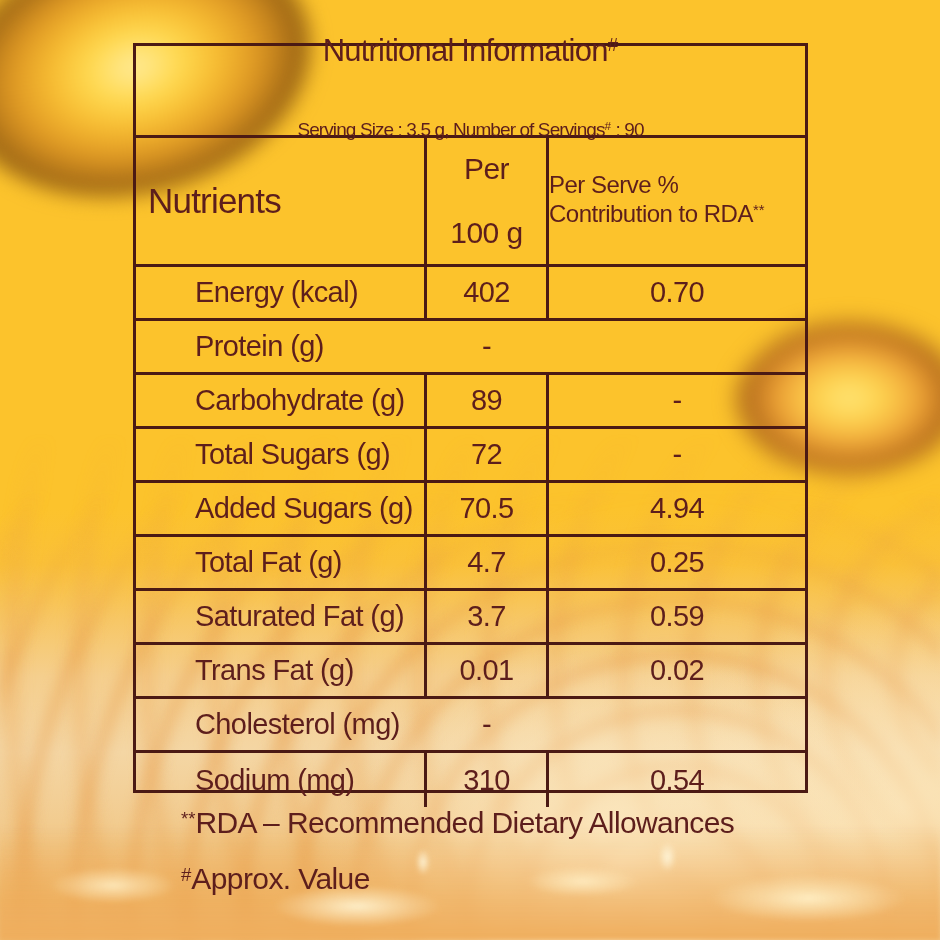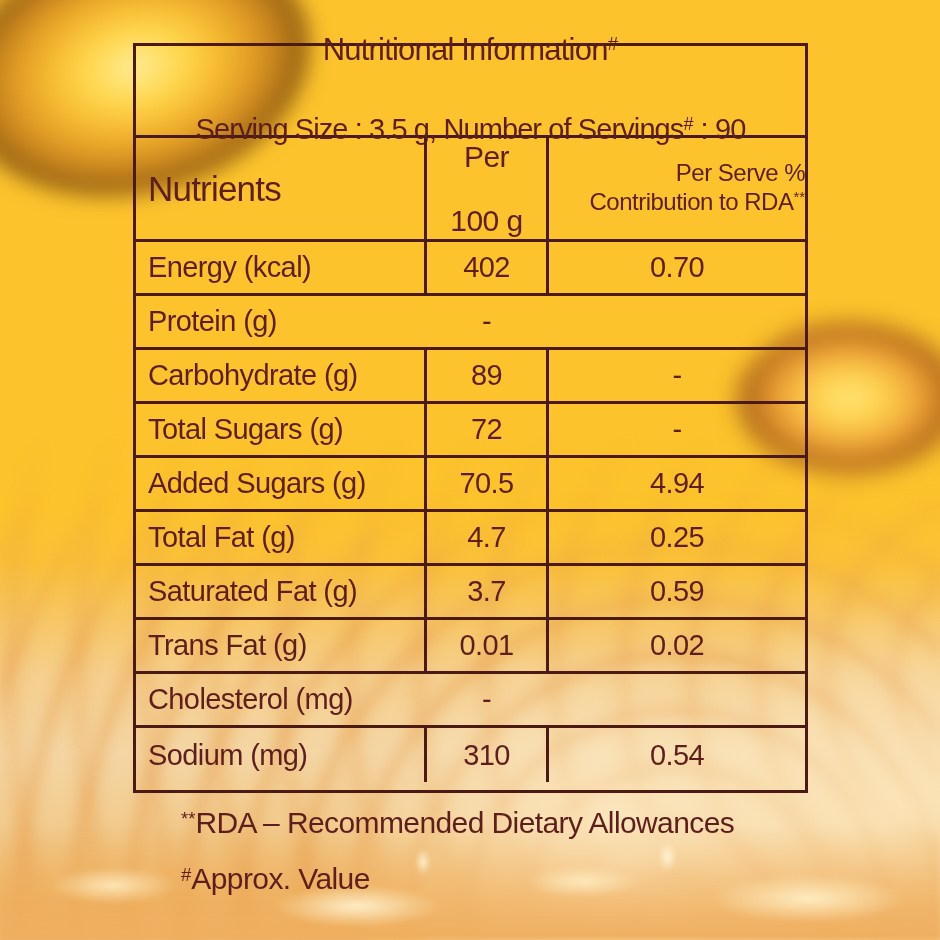--- a/index.html
+++ b/index.html
@@ -73,42 +73,42 @@
     position:absolute; left:133px; top:43px; width:675px; height:750px;
     border:3px solid #4b1a14;
     z-index:5;
   }
   .t-title{
     height:92px; border-bottom:3px solid #4b1a14;
     display:flex; flex-direction:column; justify-content:center;
     text-align:center; white-space:nowrap;gap:32px;
   }
   .t-title .l1{ font-size:31px; line-height:44px; letter-spacing:-0.8px; }
-  .t-title .l2{ font-size:29px; line-height:42px; letter-spacing:-0.9px; }
+  .t-title .l2{ font-size:19px; line-height:42px; letter-spacing:-0.9px; }
 
   .t-head{
     display:grid; grid-template-columns:288px 125px auto;
-    height:104px; border-bottom:3px solid #4b1a14;
+    height:129px; border-bottom:3px solid #4b1a14;
   }
   .t-head > div{ display:flex; flex-direction:column; justify-content:center; }
   .th-nutrients{ font-size:35px; letter-spacing:-0.8px; padding-left:12px; }
   .th-per100{ border-left:3px solid #4b1a14; border-right:3px solid #4b1a14;
     text-align:center; font-size:30px; line-height:36px; letter-spacing:-0.5px;gap:28px; }
-  .th-rda{ text-align:right; font-size:24px; line-height:29px; letter-spacing:-0.5px; }
+  .th-rda{ text-align:left; font-size:24px; line-height:29px; letter-spacing:-0.5px; }
 
   .t-row{
     display:grid; grid-template-columns:288px 125px auto;
     height:54px; border-bottom:3px solid #4b1a14;
   }
   .t-row:last-child{ border-bottom:none; }
   .t-row .td{
     display:flex; align-items:center; font-size:29px; letter-spacing:-0.6px;
     white-space:nowrap; overflow:hidden;
   }
-  .td-nutrient{ padding-left:12px; }
+  .td-nutrient{ padding-left:12px;margin-left:47px; }
   .td-per100{ border-left:3px solid #4b1a14; border-right:3px solid #4b1a14;
     justify-content:center; }
   .td-rda{ justify-content:center; }
 
   .sup{ font-size:62%; position:relative; top:-0.5em; letter-spacing:0; }
 
   
   .footnotes{ position:absolute; left:133px; top:797px; z-index:5;margin-left:48px; }
   .fn{ font-size:30px; line-height:52px; letter-spacing:-0.6px; white-space:nowrap; }
   .fn .sup{ top:-0.45em; }

